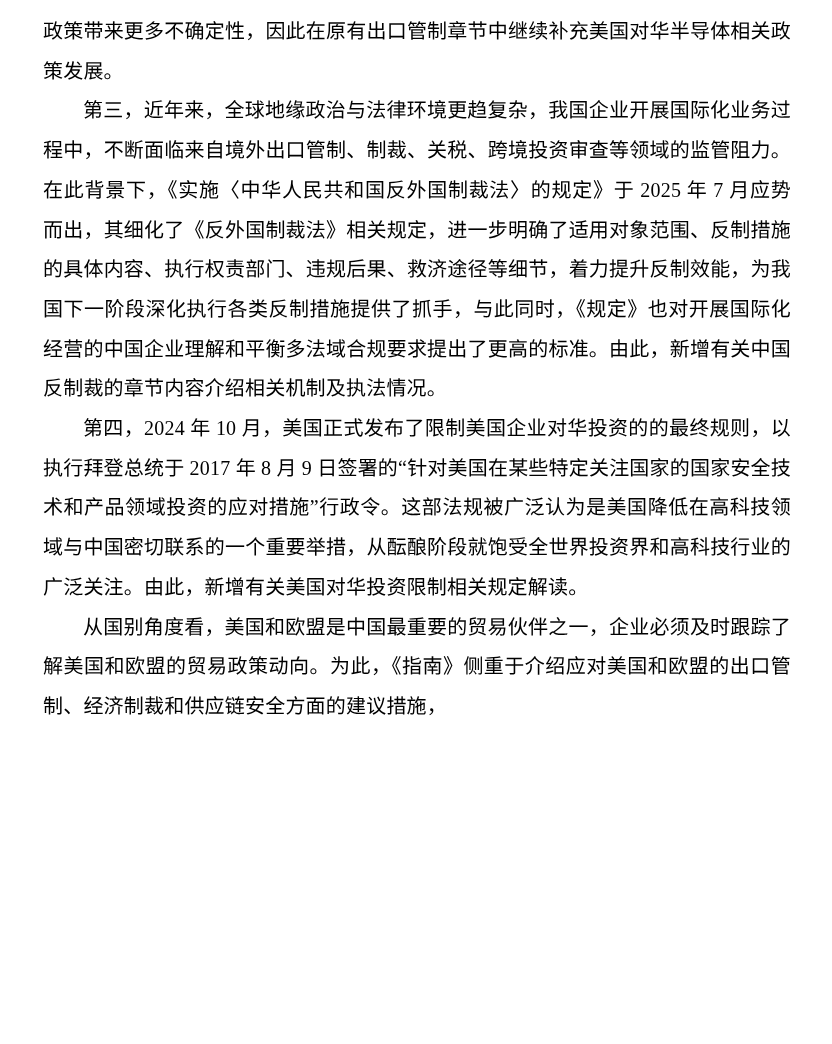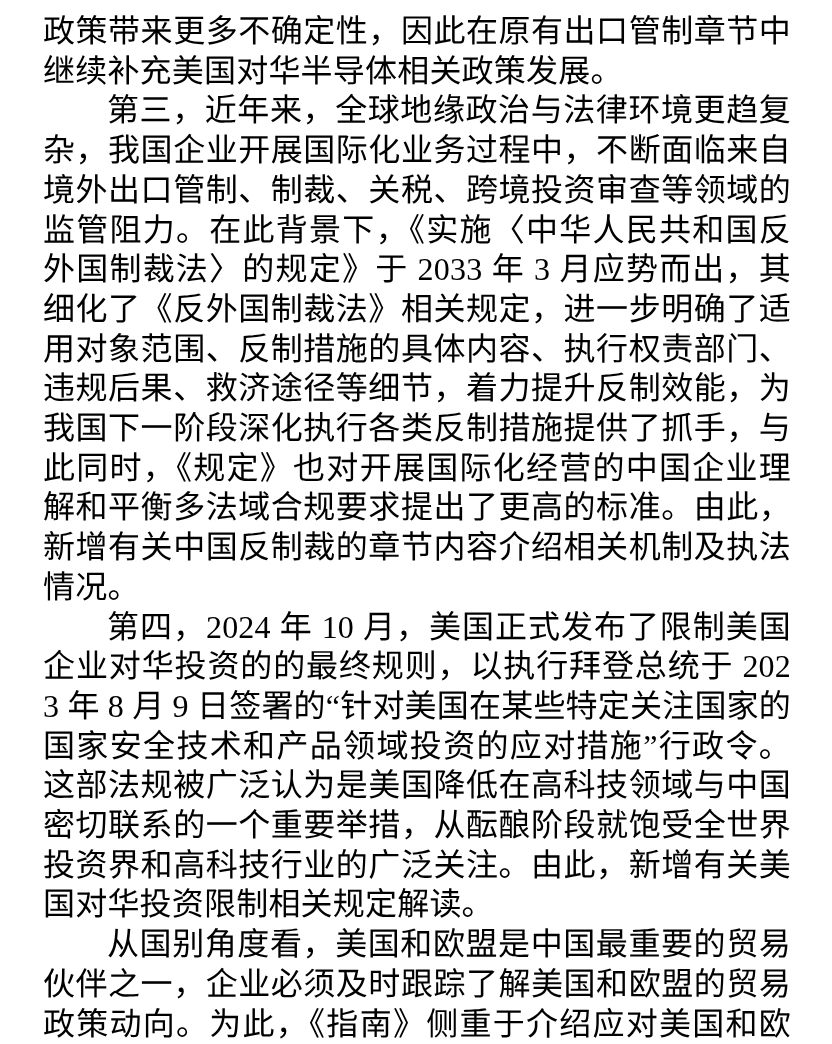--- a/index.html
+++ b/index.html
@@ -17,34 +17,34 @@
     .page {
       box-sizing: border-box;
       width: 832px;
       height: 1044px;
       padding: 12px 41px 0 43px;
       background: #ffffff;
       color: #000000;
     }
     .doc-text p {
       margin: 0;
-      font-size: 32px;
+      font-size: 20px;
       line-height: 39.7px;
       text-align: justify;
       letter-spacing: 0.2px;
       word-break: break-all;
       color: #000000;
     }
     .doc-text p.indent {
       text-indent: 2em;
     }
   </style>
 </head>
 <body>
 
 <div class="page">
   <div class="doc-text">
     <p>政策带来更多不确定性，因此在原有出口管制章节中继续补充美国对华半导体相关政策发展。</p>
-    <p class="indent">第三，近年来，全球地缘政治与法律环境更趋复杂，我国企业开展国际化业务过程中，不断面临来自境外出口管制、制裁、关税、跨境投资审查等领域的监管阻力。在此背景下，《实施〈中华人民共和国反外国制裁法〉的规定》于 2033 年 3 月应势而出，其细化了《反外国制裁法》相关规定，进一步明确了适用对象范围、反制措施的具体内容、执行权责部门、违规后果、救济途径等细节，着力提升反制效能，为我国下一阶段深化执行各类反制措施提供了抓手，与此同时，《规定》也对开展国际化经营的中国企业理解和平衡多法域合规要求提出了更高的标准。由此，新增有关中国反制裁的章节内容介绍相关机制及执法情况。</p>
-    <p class="indent">第四，2024 年 10 月，美国正式发布了限制美国企业对华投资的的最终规则，以执行拜登总统于 2023 年 8 月 9 日签署的“针对美国在某些特定关注国家的国家安全技术和产品领域投资的应对措施”行政令。这部法规被广泛认为是美国降低在高科技领域与中国密切联系的一个重要举措，从酝酿阶段就饱受全世界投资界和高科技行业的广泛关注。由此，新增有关美国对华投资限制相关规定解读。</p>
+    <p class="indent">第三，近年来，全球地缘政治与法律环境更趋复杂，我国企业开展国际化业务过程中，不断面临来自境外出口管制、制裁、关税、跨境投资审查等领域的监管阻力。在此背景下，《实施〈中华人民共和国反外国制裁法〉的规定》于 2025 年 7 月应势而出，其细化了《反外国制裁法》相关规定，进一步明确了适用对象范围、反制措施的具体内容、执行权责部门、违规后果、救济途径等细节，着力提升反制效能，为我国下一阶段深化执行各类反制措施提供了抓手，与此同时，《规定》也对开展国际化经营的中国企业理解和平衡多法域合规要求提出了更高的标准。由此，新增有关中国反制裁的章节内容介绍相关机制及执法情况。</p>
+    <p class="indent">第四，2024 年 10 月，美国正式发布了限制美国企业对华投资的的最终规则，以执行拜登总统于 2017 年 8 月 9 日签署的“针对美国在某些特定关注国家的国家安全技术和产品领域投资的应对措施”行政令。这部法规被广泛认为是美国降低在高科技领域与中国密切联系的一个重要举措，从酝酿阶段就饱受全世界投资界和高科技行业的广泛关注。由此，新增有关美国对华投资限制相关规定解读。</p>
     <p class="indent">从国别角度看，美国和欧盟是中国最重要的贸易伙伴之一，企业必须及时跟踪了解美国和欧盟的贸易政策动向。为此，《指南》侧重于介绍应对美国和欧盟的出口管制、经济制裁和供应链安全方面的建议措施，</p>
   </div>
 </div>
 
 </body></html>

